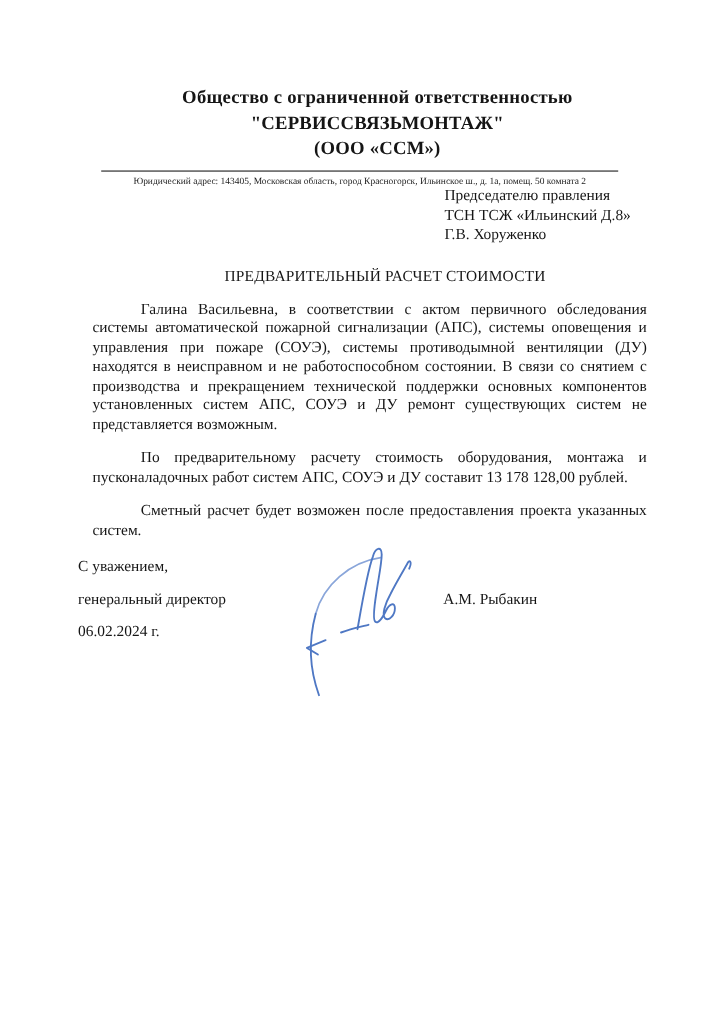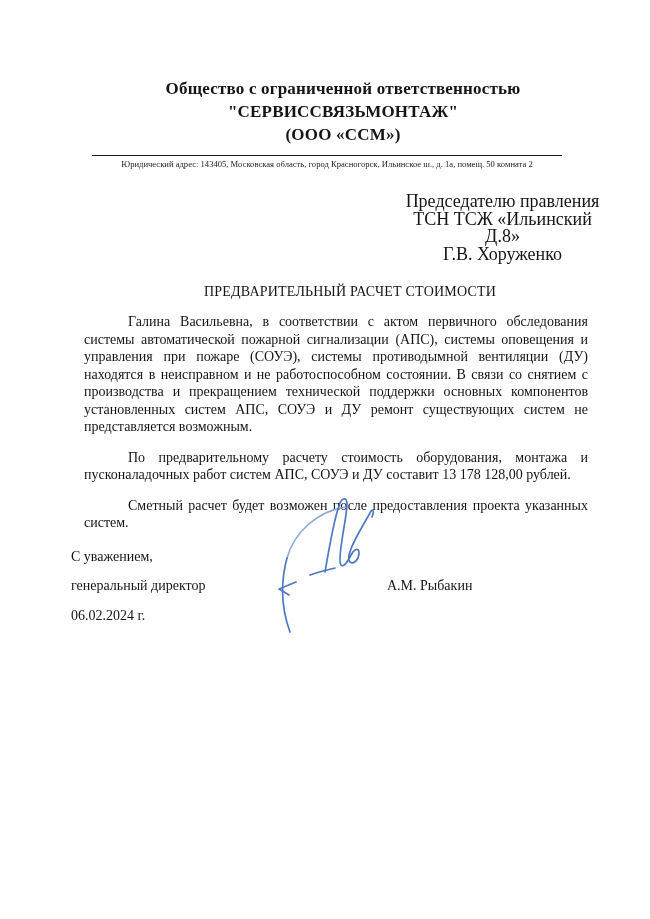--- a/index.html
+++ b/index.html
@@ -41,25 +41,23 @@
     margin: 3px 0 0 21px;
     width: 470px;
     text-align: center;
     font-size: 8.6px;
     line-height: 11px;
     color: #1c1c1c;
   }
 
   
   .recipient {
-    margin-top: 23px;
     margin-left: 333px;
-    font-size: 18px;
+    font-size: 14px;
     line-height: 17.5px;
-    text-align: center;
   }
 
   
   .doc-title {
     margin-top: 21px;
     text-align: center;
     font-size: 14px;
     letter-spacing: 0.2px;
     padding-left: 28px;
     white-space: nowrap;
@@ -73,21 +71,21 @@
     text-align: justify;
     text-indent: 44px;
   }
   .p1 { margin-top: 25px; }
   .p2 { margin-top: 9px; }
   .p3 { margin-top: 9px; }
 
   
   .closing   { margin-top: 16px; font-size: 14px; line-height: 17.5px; }
   .sig-row   { margin-top: 12px; font-size: 14px; line-height: 17.5px; position: relative; }
-  .sig-name  { position: absolute; left: 316px; top: 0; }
+  .sig-name  { position: absolute; left: 332px; top: 0; }
   .date-line { margin-top: 12px; font-size: 14px; line-height: 17.5px; }
 
   
   .signature-svg {
     position: absolute;
     left: 276px;
     top: 494px;
     pointer-events: none;
   }
   .signature-svg path {

